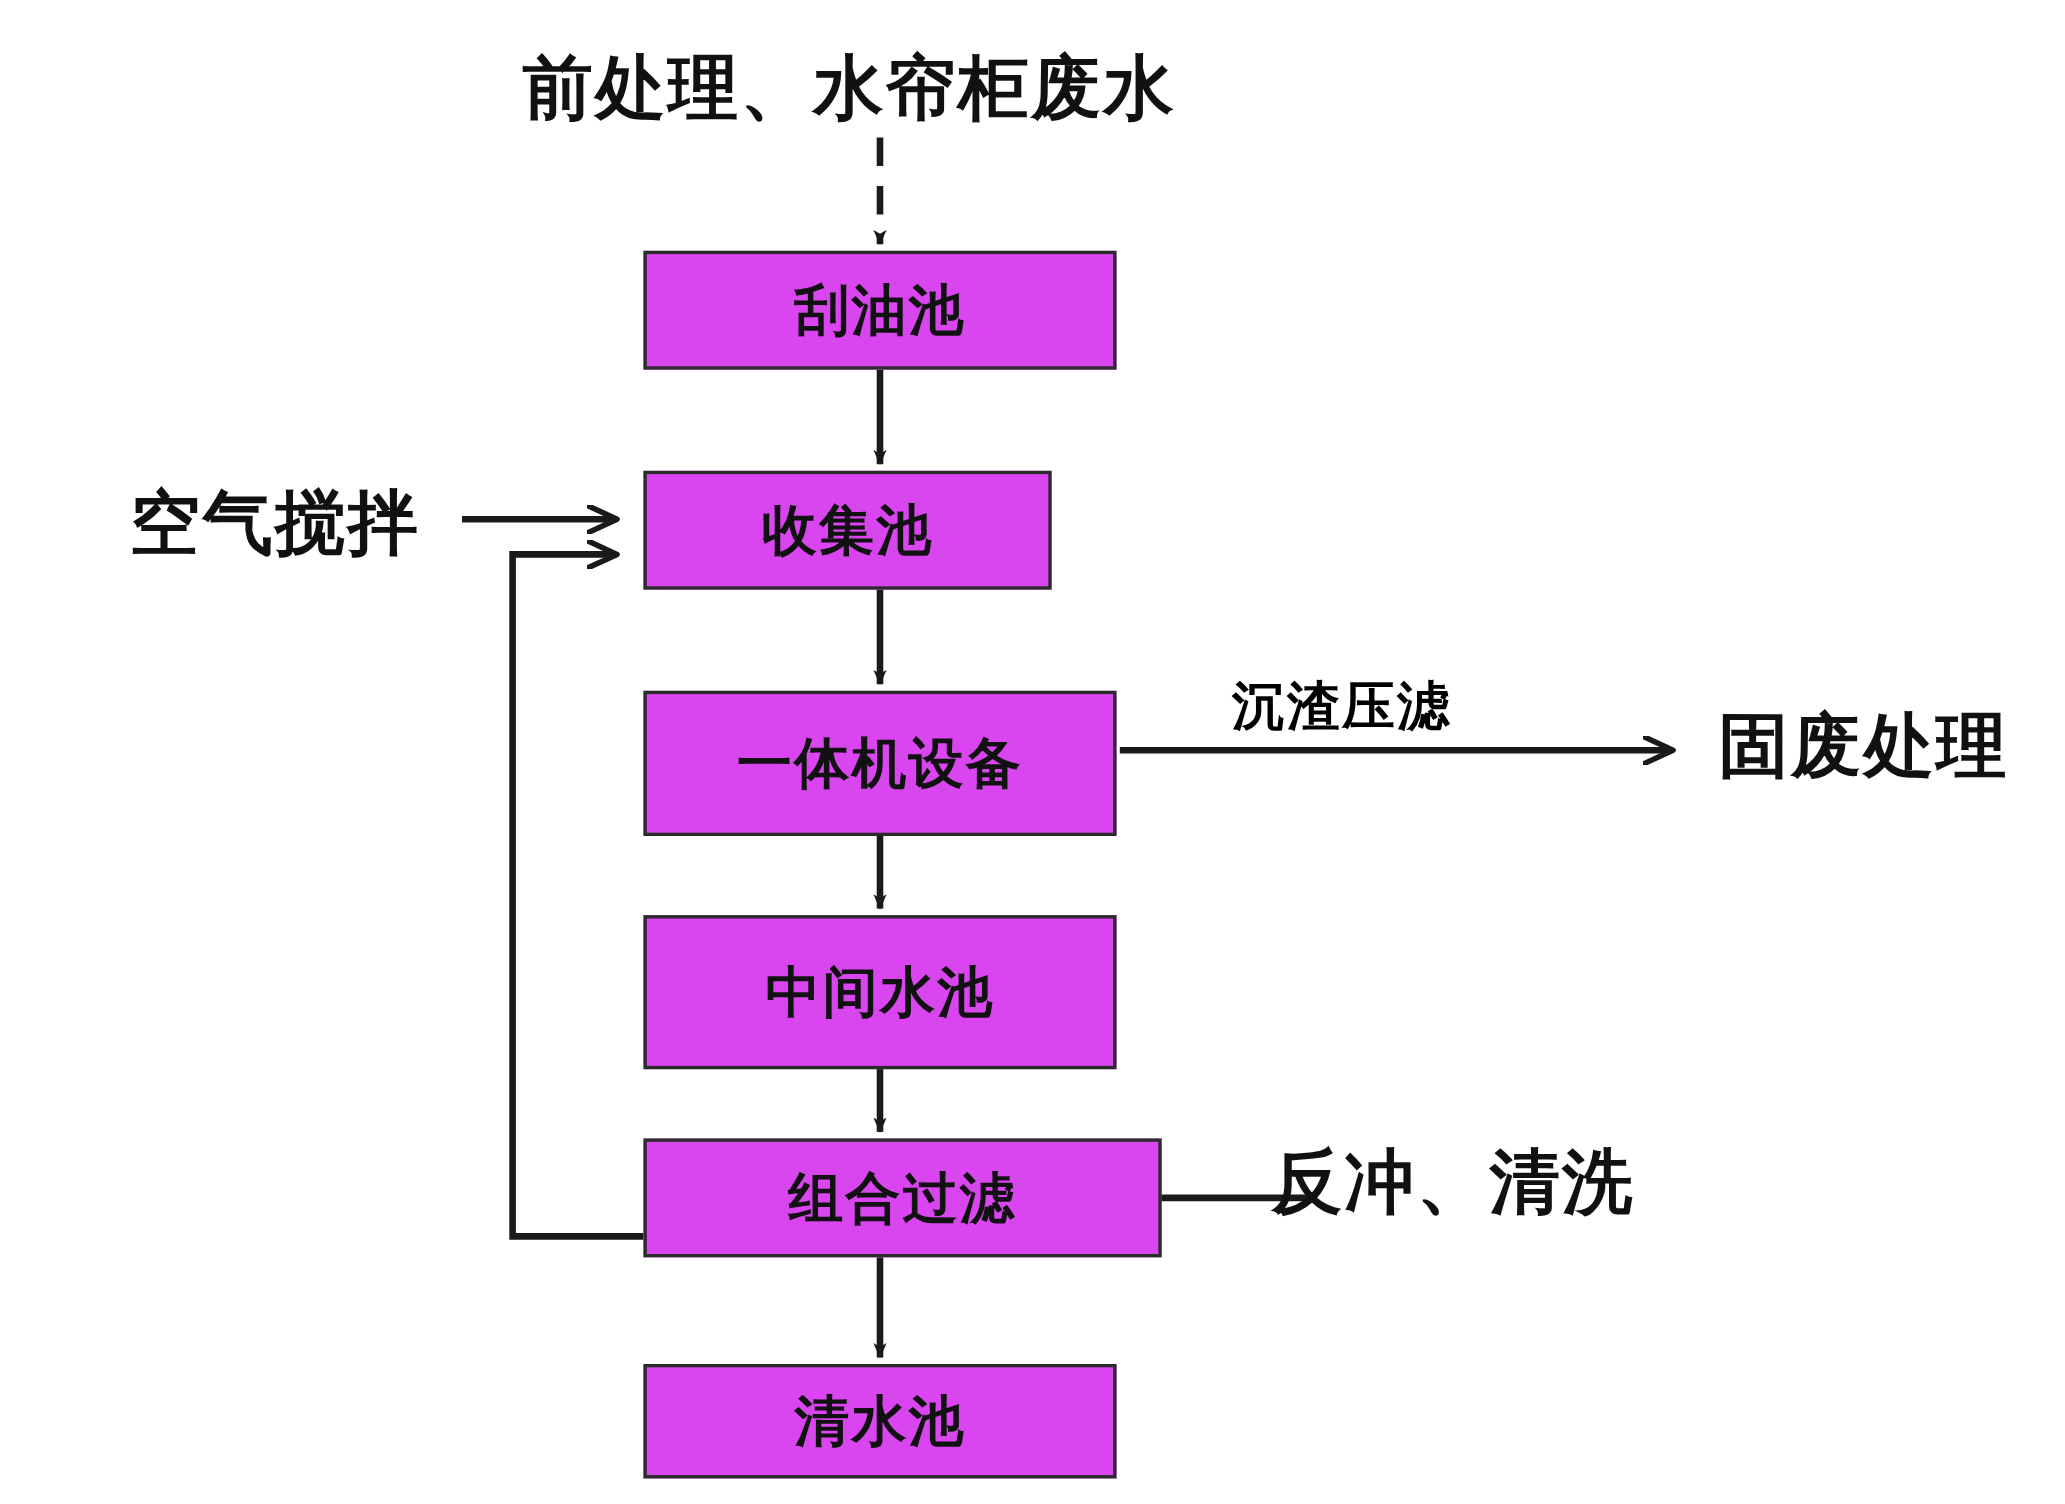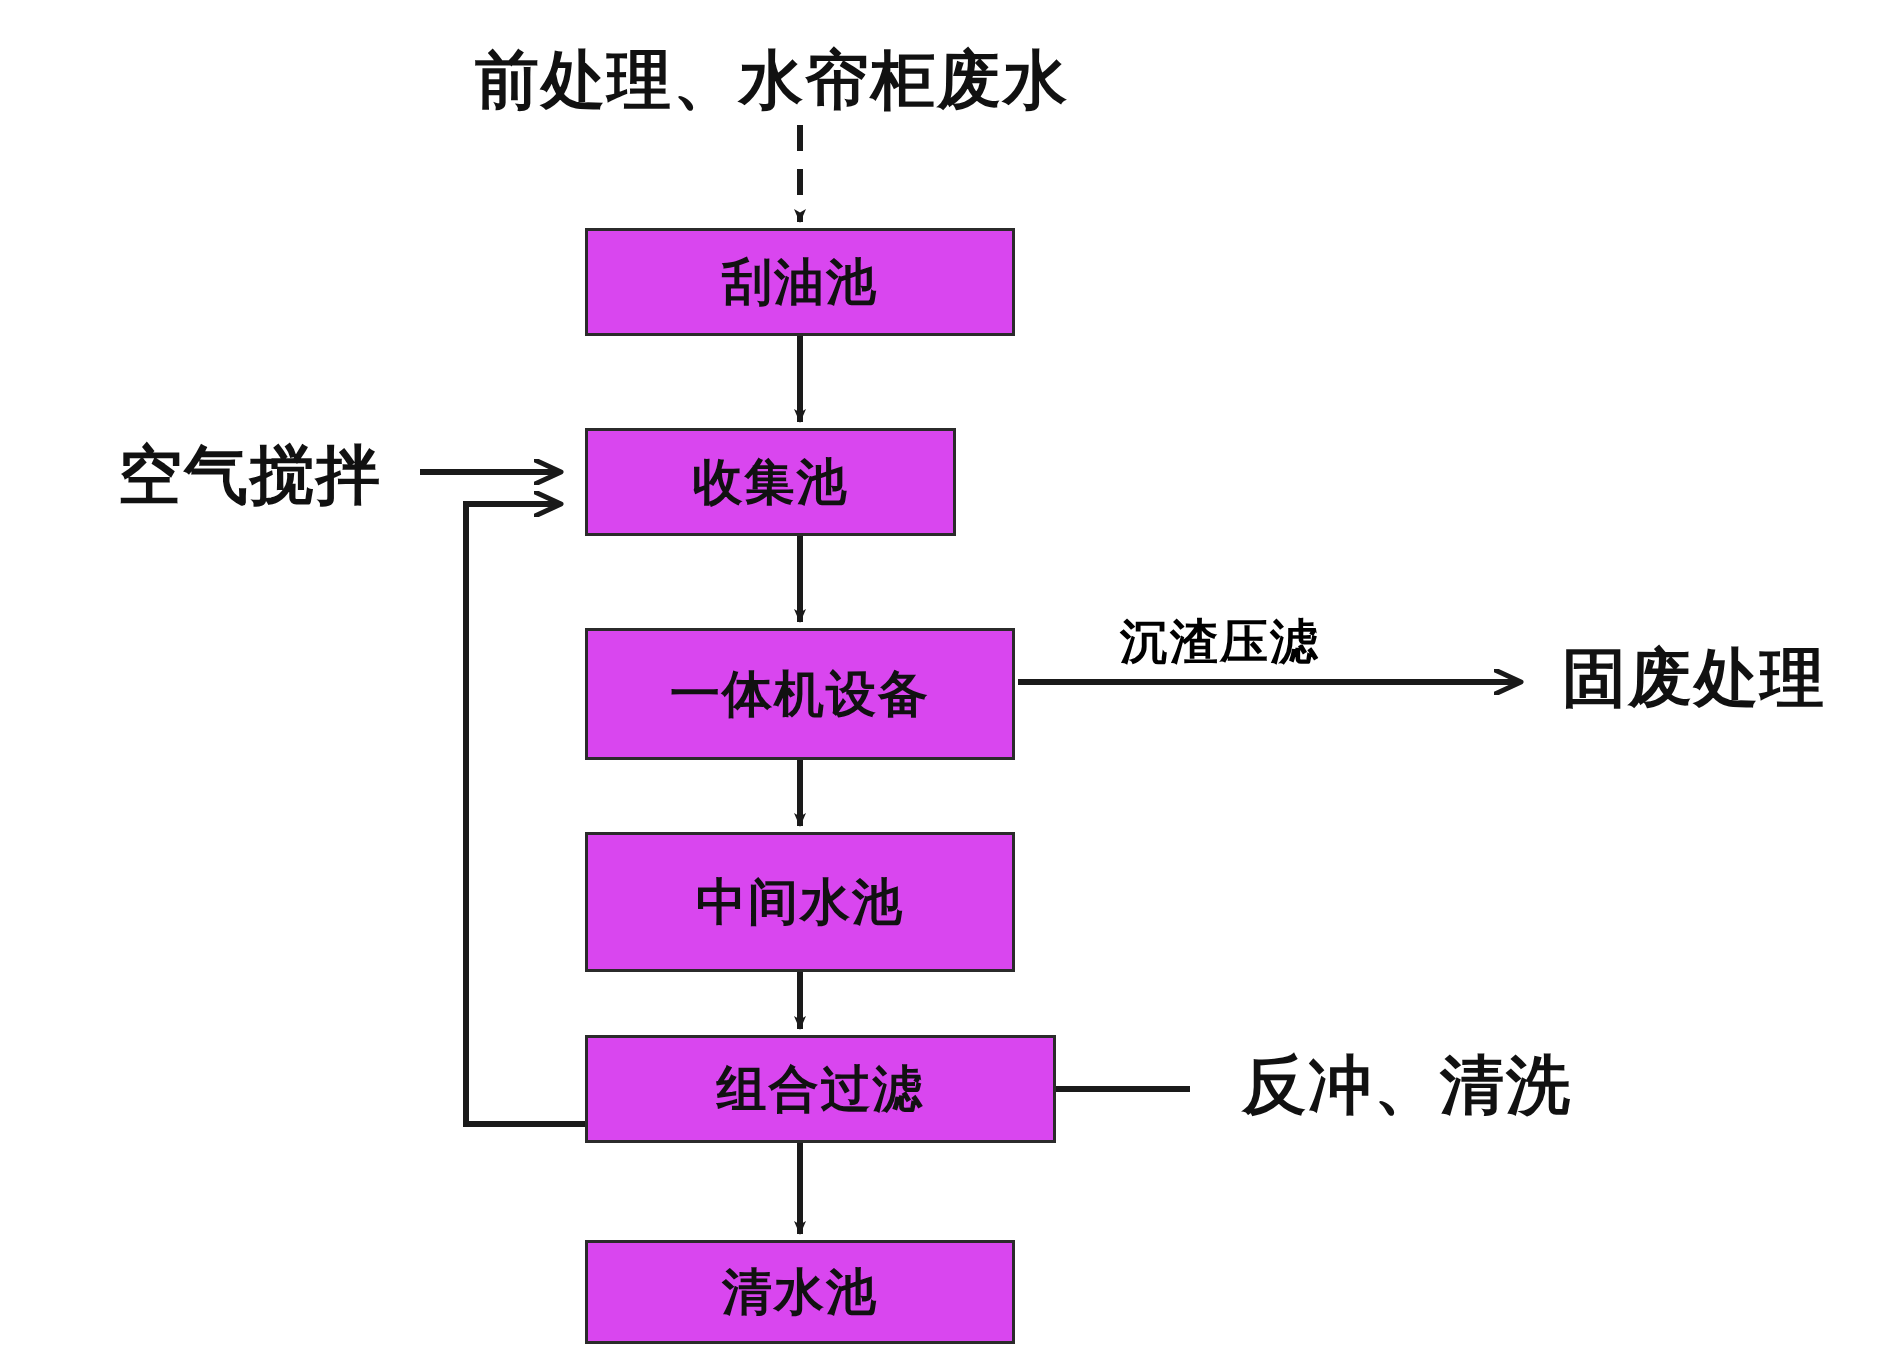--- a/index.html
+++ b/index.html
@@ -126,21 +126,21 @@
   </div>
 
   <div class="free-label" style="left:118px; top:442px; height:66px;">
     <span>空气搅拌</span>
   </div>
 
   <div class="free-label" style="left:1548px; top:645px; height:66px;margin-left:14px;">
     <span>固废处理</span>
   </div>
 
-  <div class="free-label" style="left:1242px; top:1052px; height:66px;">
+  <div class="free-label" style="left:1156px; top:1052px; height:66px;align-items:flex-end;">
     <span>反冲、清洗</span>
   </div>
 
   <div class="edge-label" style="left:1120px; top:610px;">
     <span>沉渣压滤</span>
   </div>
 
 </div>
 
 </body></html>

